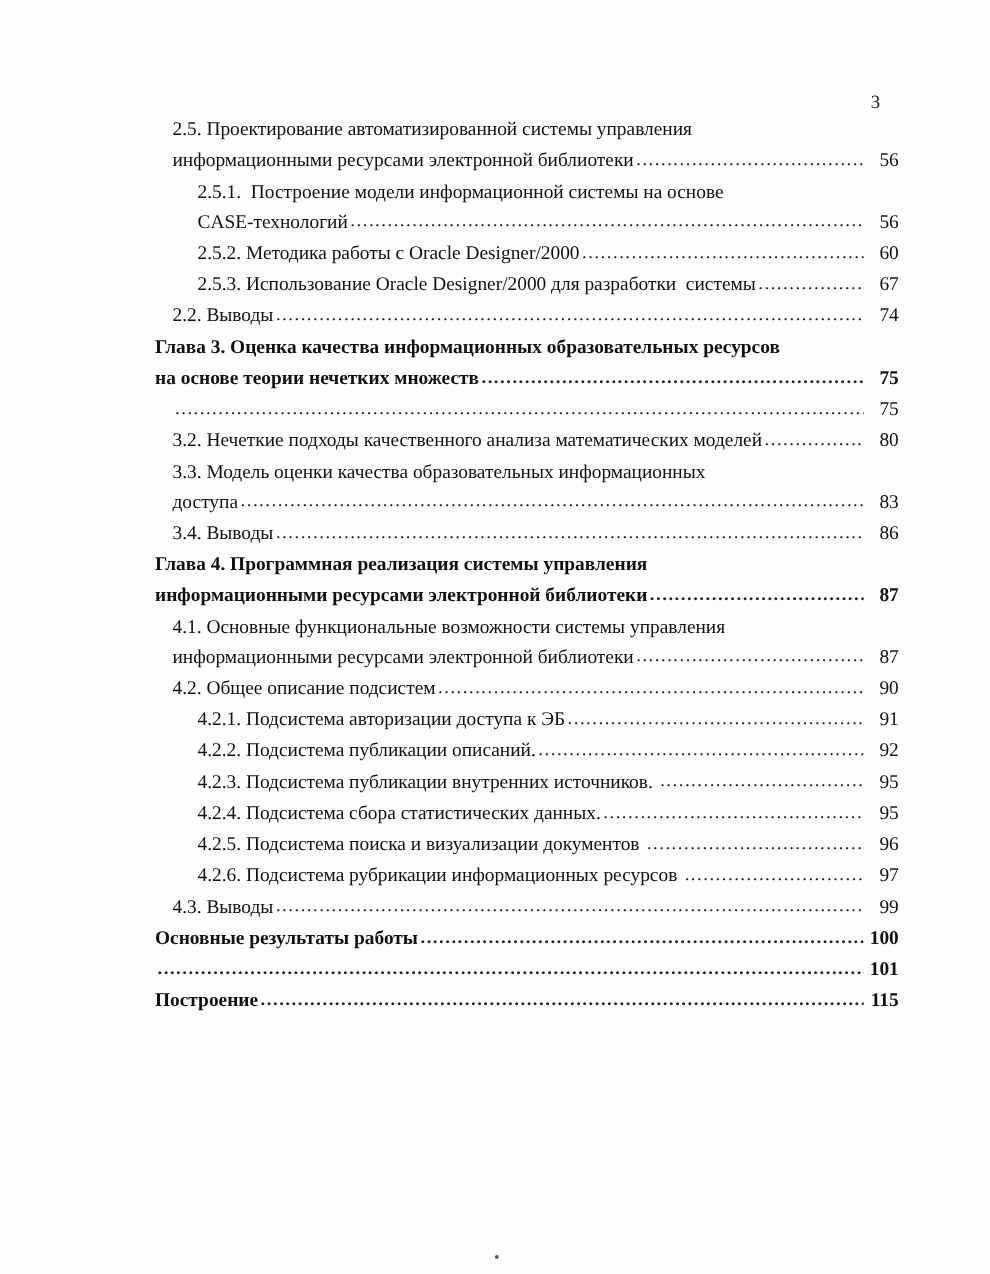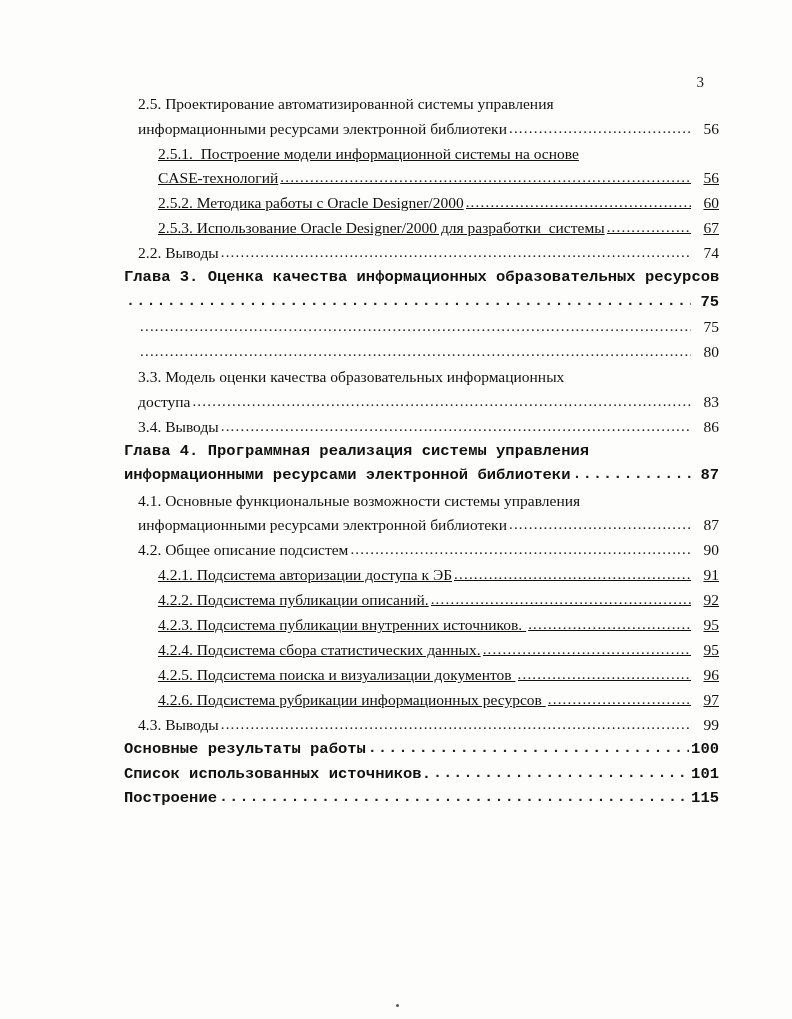--- a/index.html
+++ b/index.html
@@ -56,23 +56,23 @@
     transform: translateY(-1px);
   }
   .toc-entry .pg {
     flex: 0 0 auto;
     text-align: right;
     min-width: 26px;
   }
   
   .lvl0 { margin-left: 0px; }
   .lvl1 { margin-left: 14px; }
-  .lvl2 { margin-left: 34px; text-decoration: underline; }
-
-  .bold { font-weight: bold; font-family: Liberation Mono, monospace; }
+  .lvl2 { margin-left: 34px; }
+
+  .bold { font-weight: bold; }
 
   .footer-dot {
     position: absolute;
     bottom: 12px;
     left: 50%;
     width: 3px;
     height: 3px;
     background: #555;
     border-radius: 50%;
   }
@@ -113,28 +113,30 @@
       </div>
       <div class="toc-entry lvl1">
         <span class="txt">2.2. Выводы</span>
         <span class="leader">............................................................................................................................................</span>
         <span class="pg">74</span>
       </div>
       <div class="toc-entry lvl0 bold">
         <span class="txt">Глава 3. Оценка качества информационных образовательных ресурсов</span>
       </div>
       <div class="toc-entry lvl0 bold">
+        <span class="txt">на основе теории нечетких множеств</span>
         <span class="leader">............................................................................................................................................</span>
         <span class="pg">75</span>
       </div>
       <div class="toc-entry lvl1">
         <span class="leader">............................................................................................................................................</span>
         <span class="pg">75</span>
       </div>
       <div class="toc-entry lvl1">
+        <span class="txt">3.2. Нечеткие подходы качественного анализа математических моделей</span>
         <span class="leader">............................................................................................................................................</span>
         <span class="pg">80</span>
       </div>
       <div class="toc-entry lvl1">
         <span class="txt">3.3. Модель оценки качества образовательных информационных</span>
       </div>
       <div class="toc-entry lvl1">
         <span class="txt">доступа</span>
         <span class="leader">............................................................................................................................................</span>
         <span class="pg">83</span>
@@ -199,21 +201,20 @@
         <span class="txt">4.3. Выводы</span>
         <span class="leader">............................................................................................................................................</span>
         <span class="pg">99</span>
       </div>
       <div class="toc-entry lvl0 bold">
         <span class="txt">Основные результаты работы</span>
         <span class="leader">............................................................................................................................................</span>
         <span class="pg">100</span>
       </div>
       <div class="toc-entry lvl0 bold">
-        <span class="txt">Список использованных источников.</span>
         <span class="leader">............................................................................................................................................</span>
         <span class="pg">101</span>
       </div>
       <div class="toc-entry lvl0 bold">
         <span class="txt">Построение</span>
         <span class="leader">............................................................................................................................................</span>
         <span class="pg">115</span>
       </div>
     </div>
 

